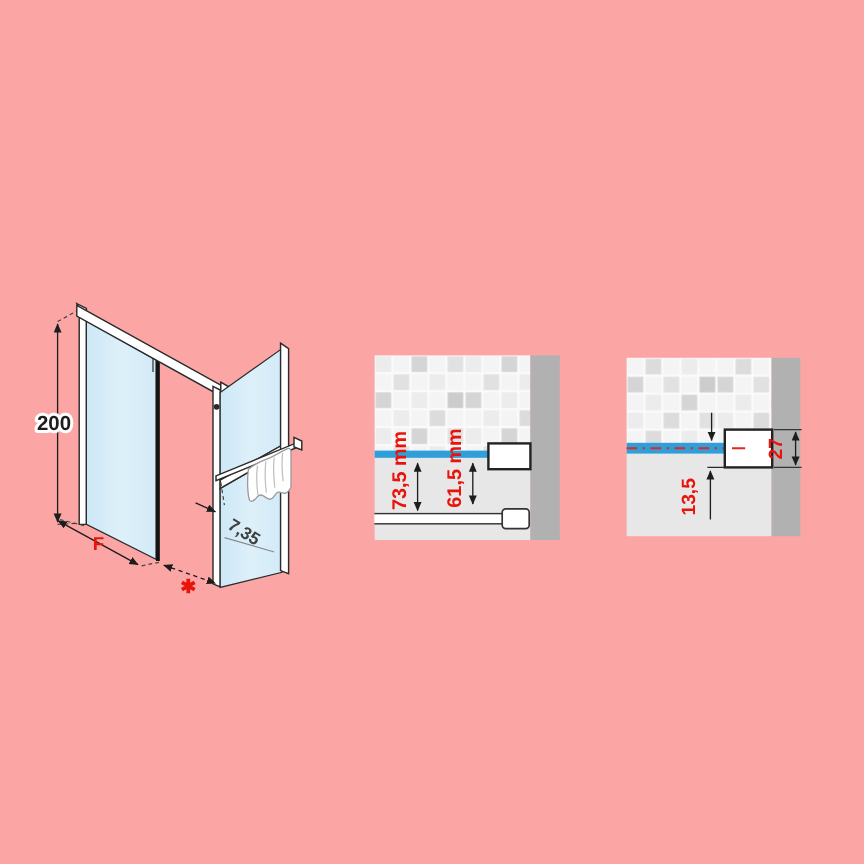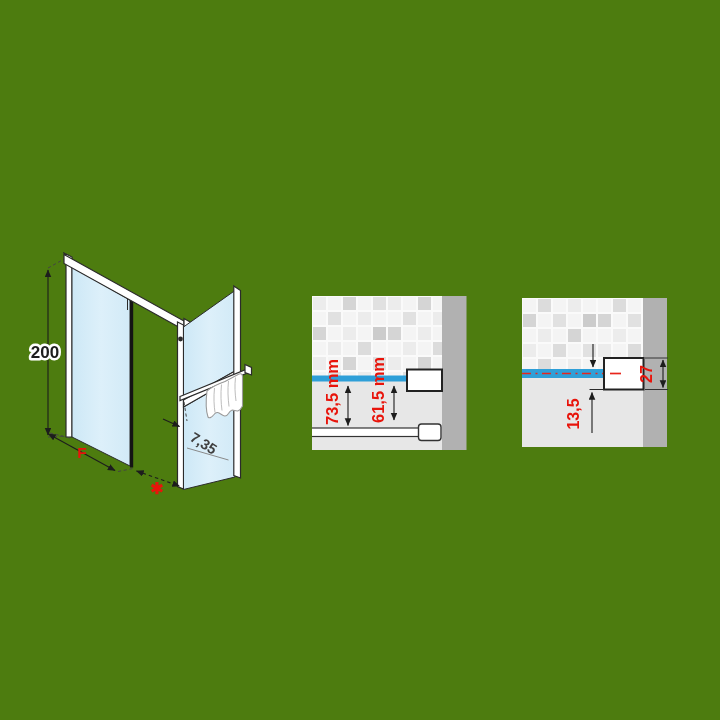--- a/index.html
+++ b/index.html
@@ -1,16 +1,16 @@
 <!DOCTYPE html>
 <html><head>
 <meta charset="utf-8">
 <style>
   html,body{margin:0;padding:0;background:#ffffff;}
-  #canvas{position:relative;width:720px;height:720px;background:#4d7c0f;overflow:hidden;
+  #canvas{position:relative;width:720px;height:720px;background:#fca5a5;overflow:hidden;
           font-family:"Liberation Sans",sans-serif;}
   .diagram{position:absolute;}
   svg{display:block;}
   
   .dim-red{fill:#e8140b;font-family:"Liberation Sans",sans-serif;font-weight:bold;}
   .dim-black{fill:#1d1d1d;font-family:"Liberation Sans",sans-serif;font-weight:bold;}
   .dim-gray{fill:#3f3f3f;font-family:"Liberation Sans",sans-serif;font-weight:bold;}
   .halo{paint-order:stroke;stroke:#ffffff;stroke-width:5px;stroke-linejoin:round;}
   .whitepart{fill:#ffffff;stroke:#2b2b2b;stroke-width:1.2;}
   .thinline{stroke:#2b2b2b;stroke-width:1;fill:none;}

